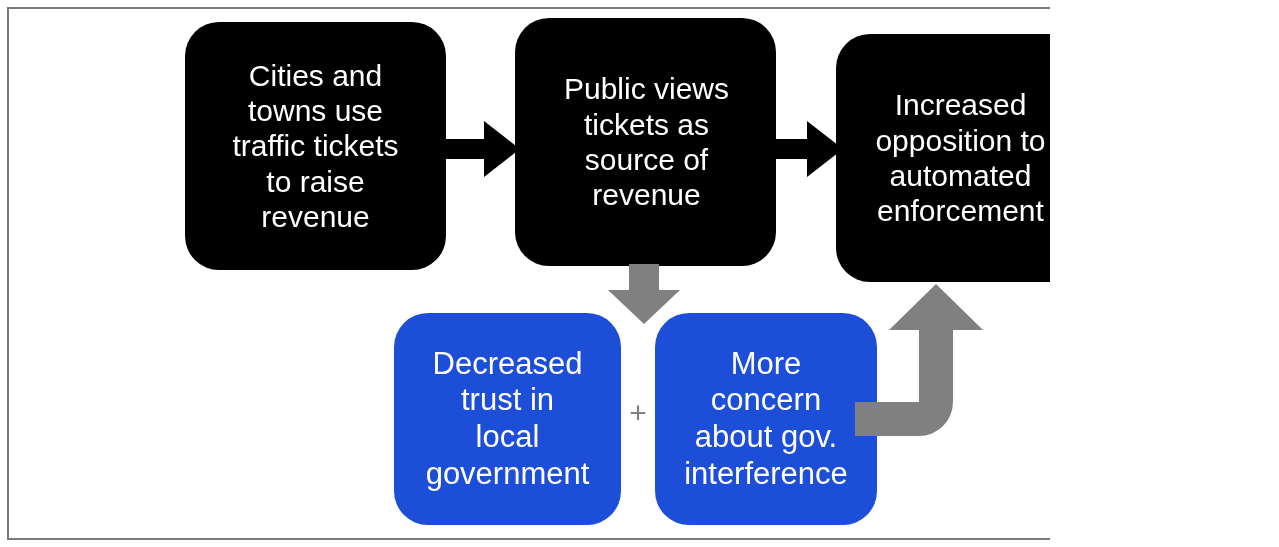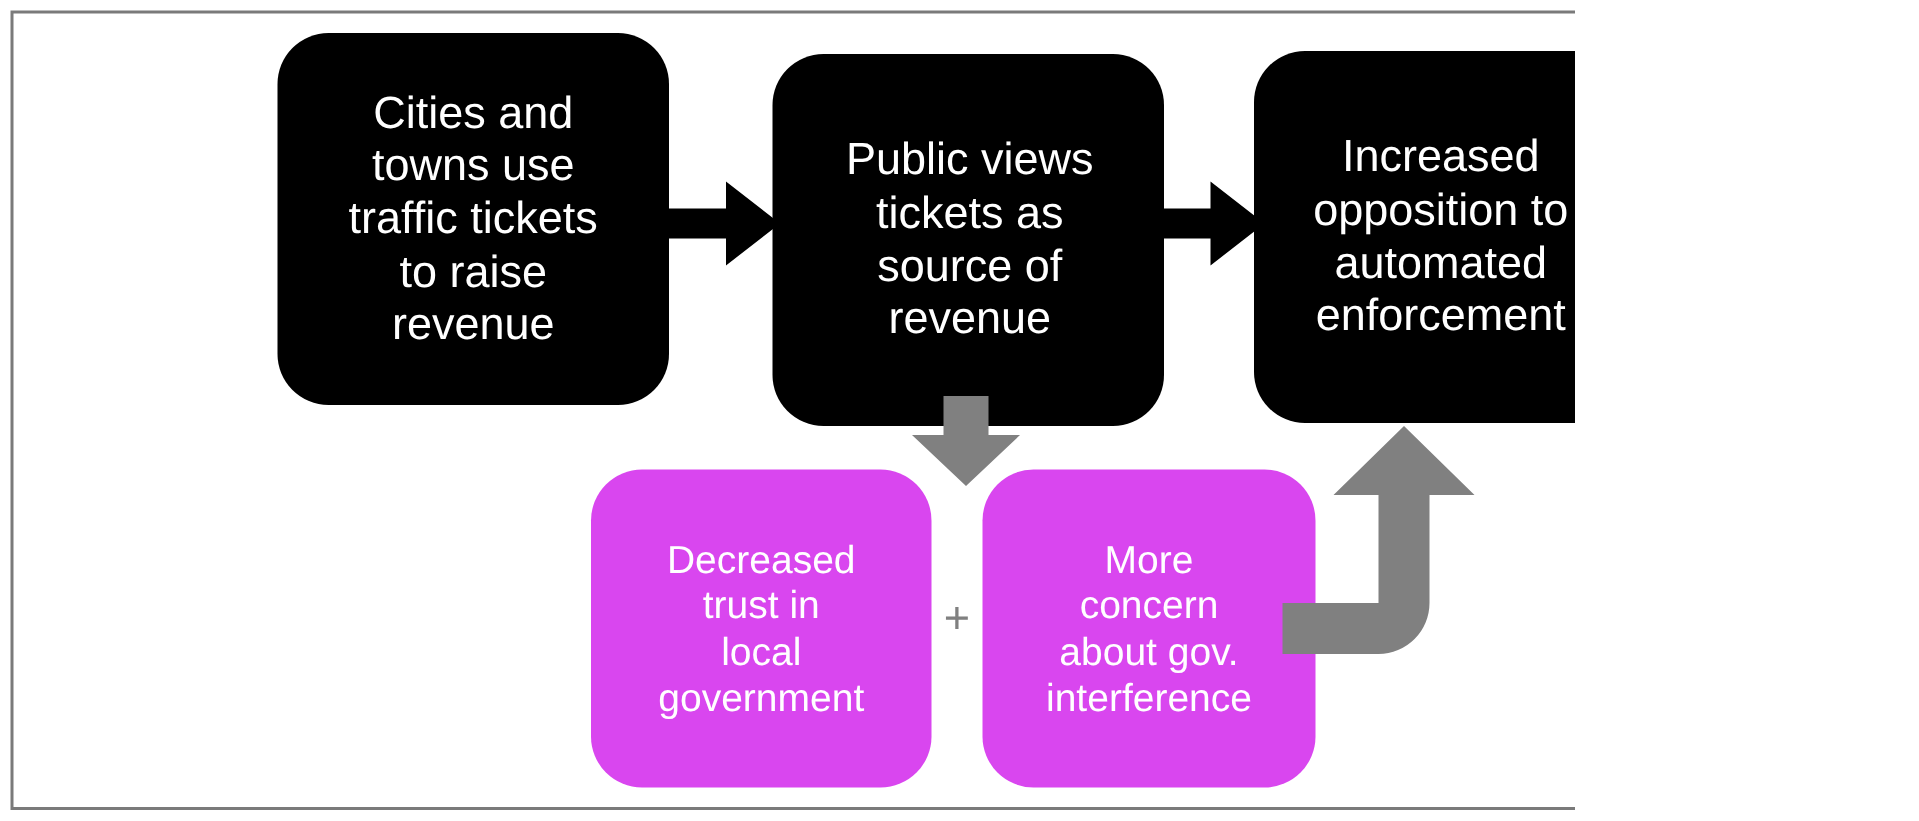--- a/index.html
+++ b/index.html
@@ -40,31 +40,31 @@
     line-height: 1.18;
     padding: 4px 10px;
     border-radius: 34px;
     overflow: hidden;
   }
   .node.black {
     background: #000000;
     font-size: 30px;
   }
   .node.gray {
-    background: #d946ef;
-    font-size: 26px;
+    background: #1d4ed8;
+    font-size: 31px;
   }
   .node .label {
     display: block;
     white-space: pre-line;
     width: 100%;
   }
   
   #node-cities   { left: 185px; top: 22px;  width: 261px; height: 248px; }
-  #node-public   { left: 515px; top: 36px;  width: 261px; height: 248px; padding-left: 12px; }
+  #node-public   { left: 515px; top: 18px;  width: 261px; height: 248px; padding-left: 12px; }
   #node-increased{ left: 836px; top: 34px;  width: 249px; height: 248px; }
   #node-trust    { left: 394px; top: 313px; width: 227px; height: 212px; }
   #node-concern  { left: 655px; top: 313px; width: 222px; height: 212px; }
 
   
   .arrow-svg {
     position: absolute;
     overflow: visible;
   }
   #arrow-1 { left: 440px; top: 118px; width: 82px; height: 62px; }

